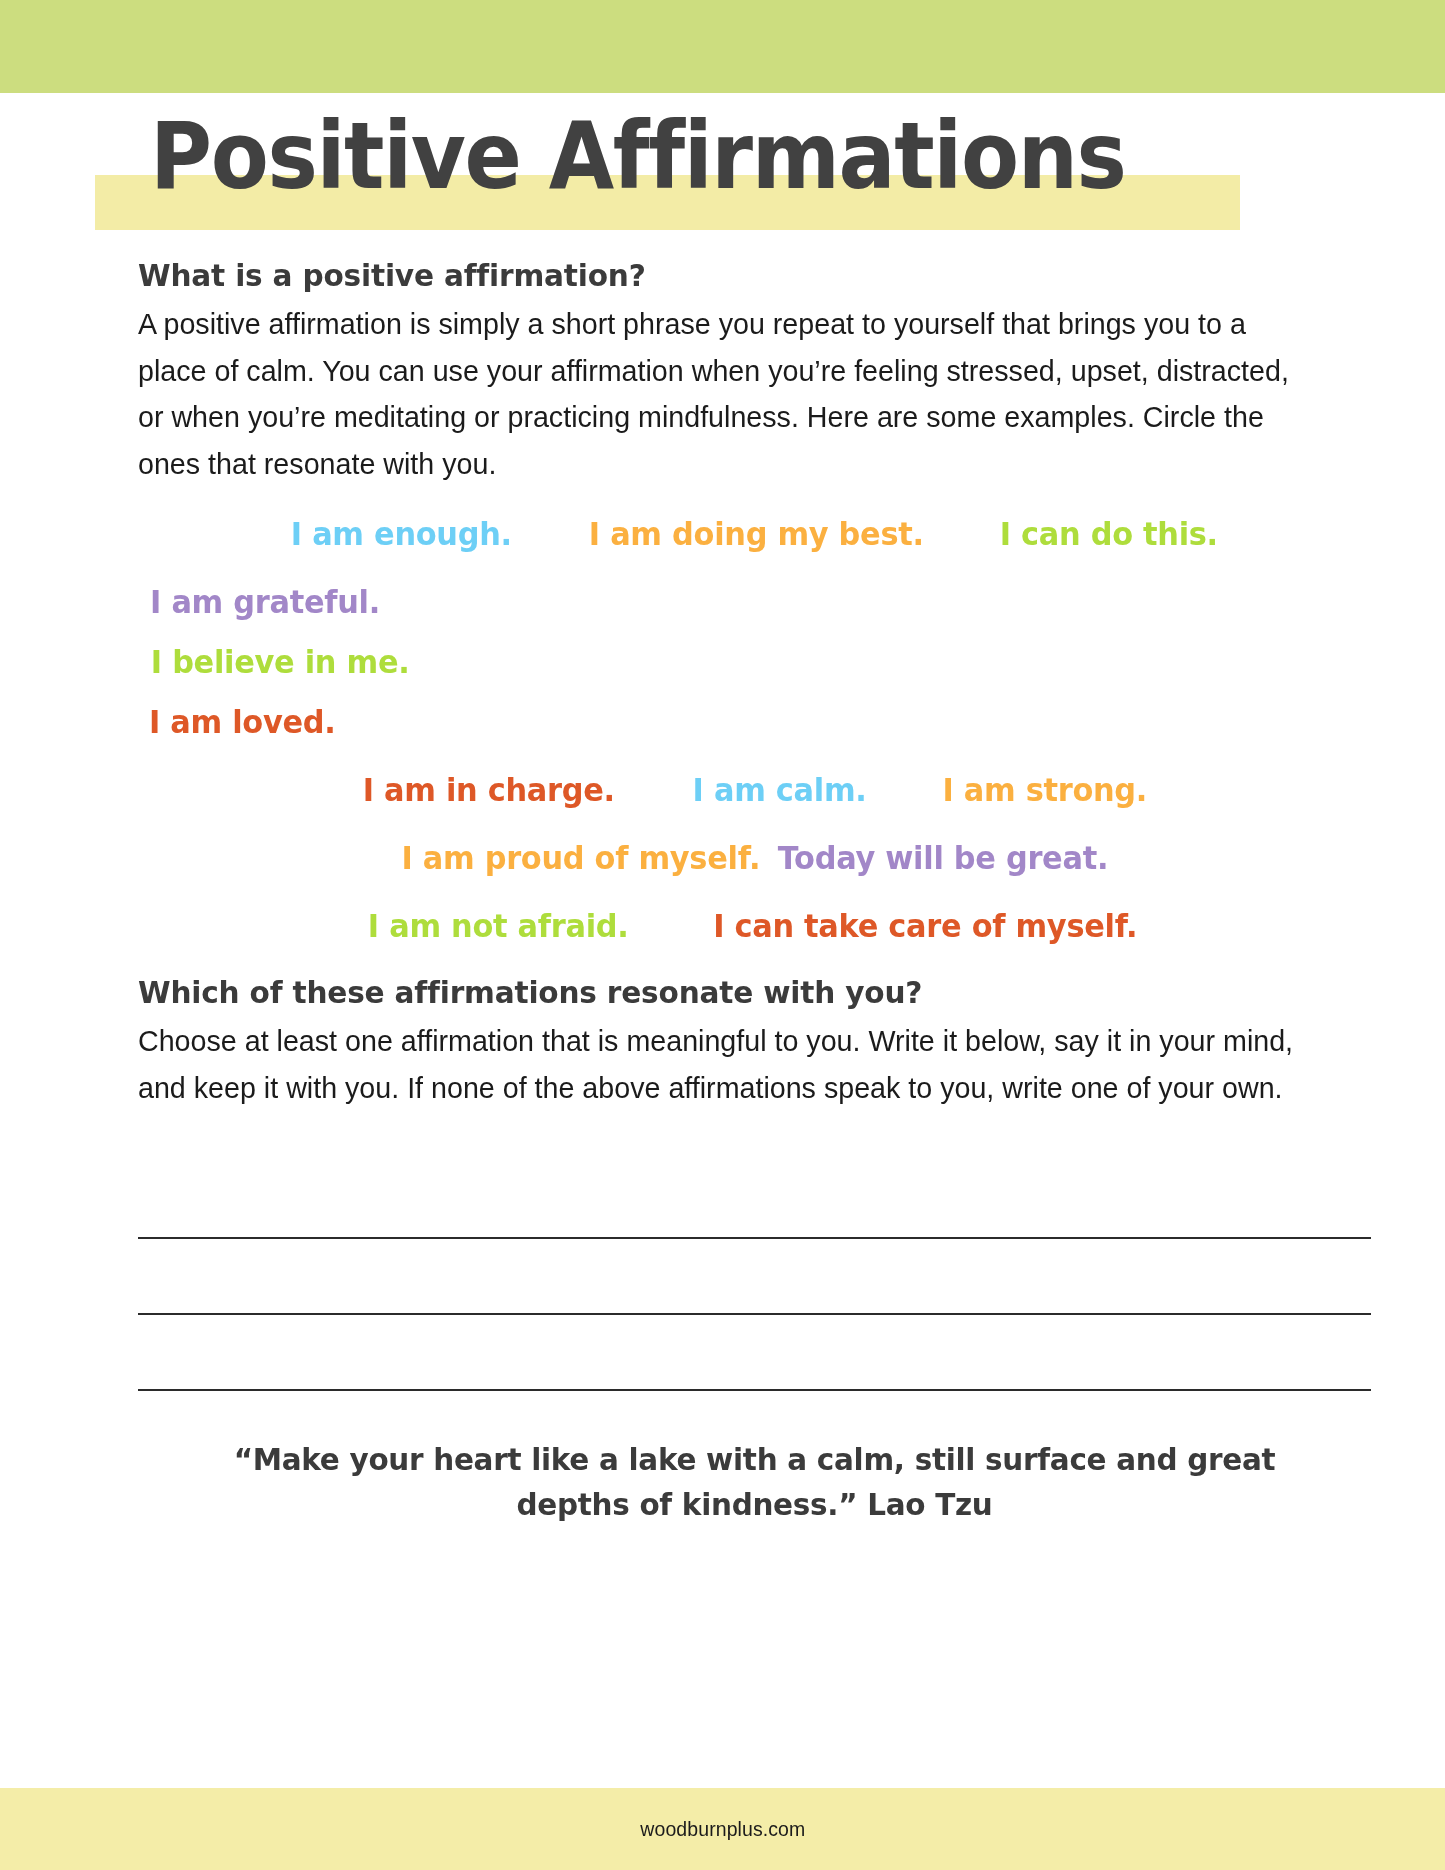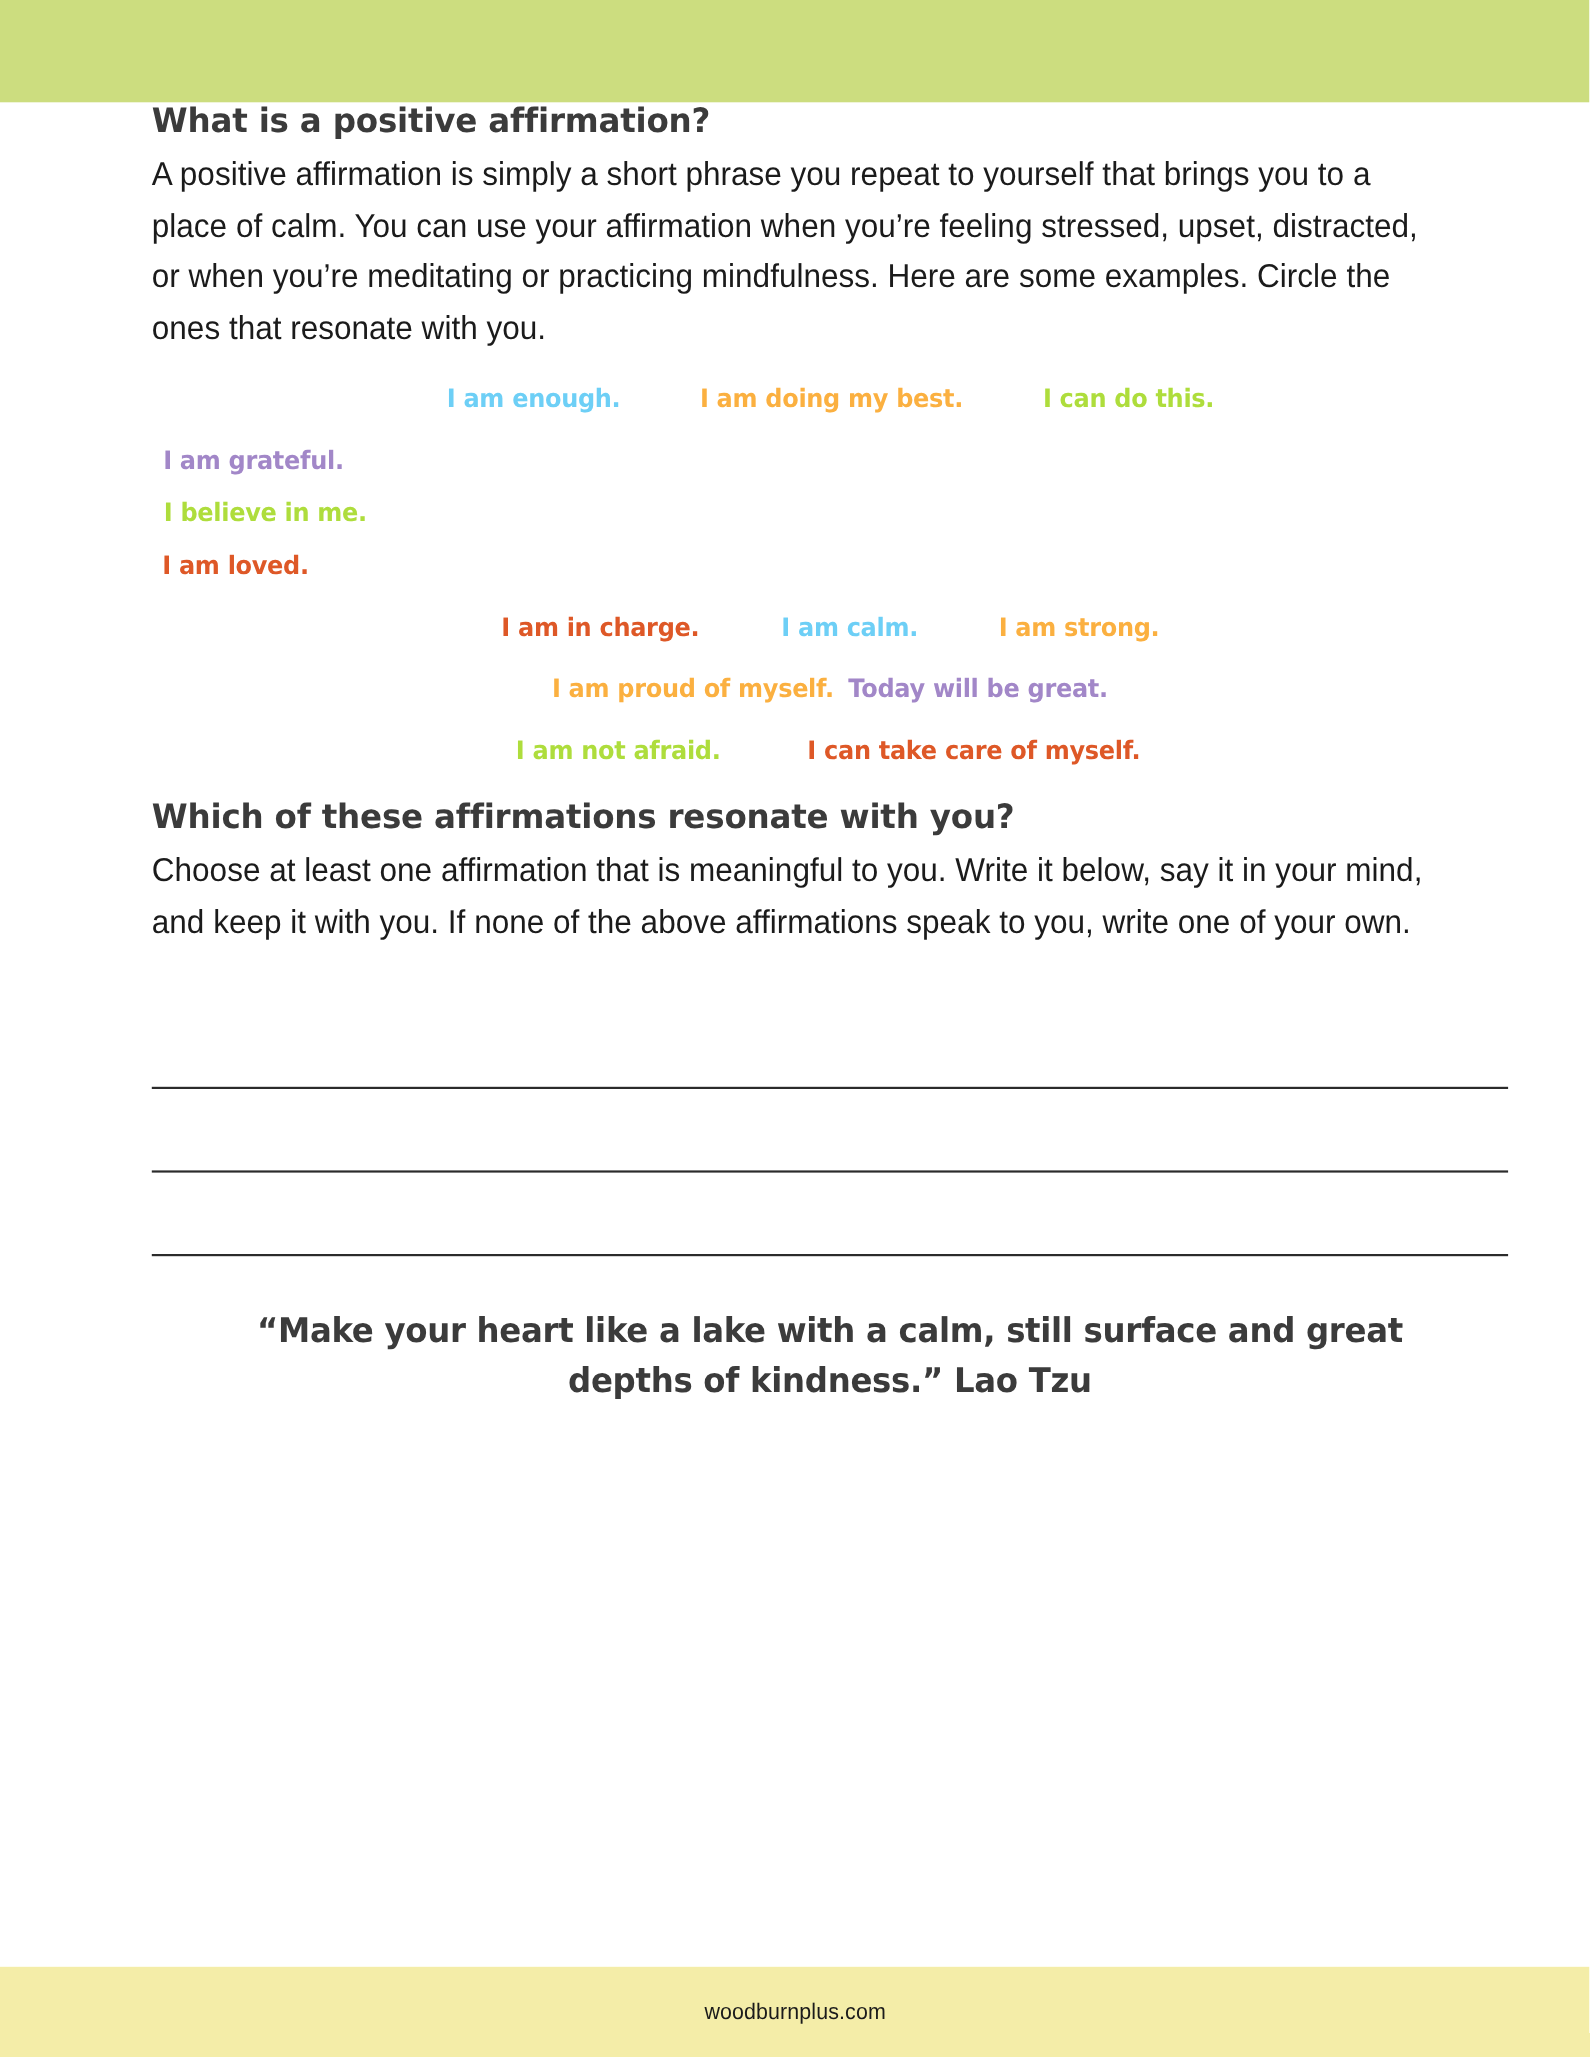--- a/index.html
+++ b/index.html
@@ -95,21 +95,21 @@
   .affirmations {
     margin: 28px 0 0 0;
     padding: 0 6px;
   }
   .aff-row {
     display: flex;
     justify-content: center;
     align-items: baseline;
     font-family: "DejaVu Sans", sans-serif;
     font-weight: bold;
-    font-size: 23px;
+    font-size: 32px;
     letter-spacing: -0.3px;
     margin-bottom: 30px;
     white-space: nowrap;
   }
   .aff-row .aff {
     transform: scaleX(0.95);
   }
   .aff-row.r1 { gap: 62px; }
   .aff-row.r2 { gap: 22px; flex-direction: column; }
   .aff-row.r3 { gap: 66px; }
@@ -158,20 +158,24 @@
     transform: scaleX(0.95);
   }
 </style>
 </head>
 <body>
 
 <div class="page">
 
   <div class="top-band" style="background: rgb(204, 221, 127);"></div>
 
+  <div class="title-wrap">
+    <div class="title-highlight" style="background: rgb(243, 236, 166);"></div>
+    <div class="page-title" style="color: rgb(65, 65, 65);">Positive Affirmations</div>
+  </div>
 
   <div class="content">
 
     <div class="section-heading">What is a positive affirmation?</div>
     <p class="body-copy">A positive affirmation is simply a short phrase you repeat to yourself that brings you to a place of calm. You can use your affirmation when you’re feeling stressed, upset, distracted, or when you’re meditating or practicing mindfulness. Here are some examples. Circle the ones that resonate with you.</p>
 
     <div class="affirmations">
       <div class="aff-row r1">
           <span class="aff" style="color: rgb(109, 207, 246);">I am enough.</span>
           <span class="aff" style="color: rgb(251, 176, 64);">I am doing my best.</span>

